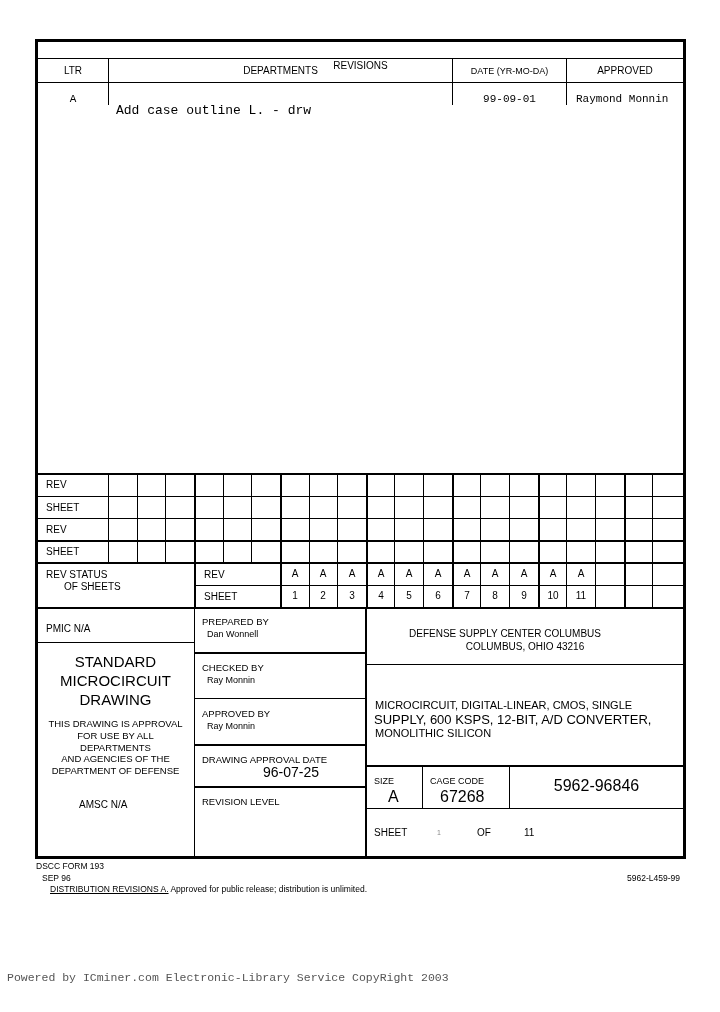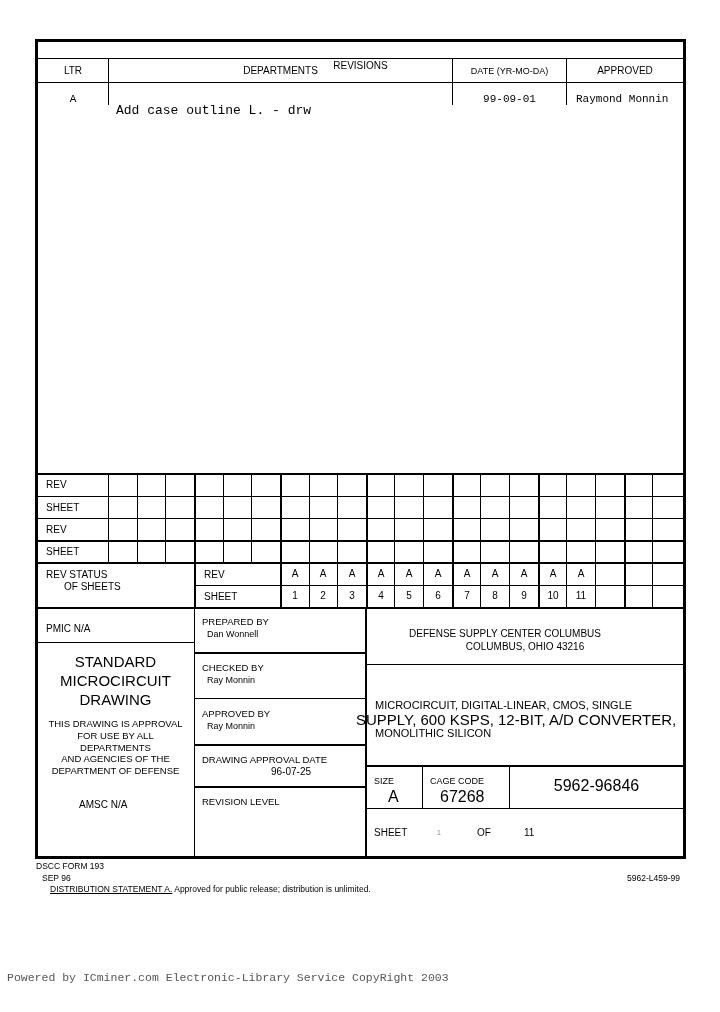--- a/index.html
+++ b/index.html
@@ -141,33 +141,33 @@
   <div class="hl" style="left:194px; top:744px; width:172px; height:2px;"></div>
   <div class="hl" style="left:194px; top:786px; width:172px; height:2px;"></div>
 
   <div class="txt" style="left:202px; top:616px; font-size:9.5px;">PREPARED BY</div>
   <div class="txt" style="left:207px; top:628px; font-size:9px;">Dan Wonnell</div>
   <div class="txt" style="left:202px; top:662px; font-size:9.5px;">CHECKED BY</div>
   <div class="txt" style="left:207px; top:674px; font-size:9px;">Ray Monnin</div>
   <div class="txt" style="left:202px; top:708px; font-size:9.5px;">APPROVED BY</div>
   <div class="txt" style="left:207px; top:720px; font-size:9px;">Ray Monnin</div>
   <div class="txt" style="left:202px; top:754px; font-size:9.5px;">DRAWING APPROVAL DATE</div>
-  <div class="txt c" style="left:194px; width:194px; top:766px; font-size:10px;">96-07-25</div>
+  <div class="txt c" style="left:194px; width:194px; top:766px; font-size:14px;">96-07-25</div>
   <div class="txt" style="left:202px; top:796px; font-size:9.5px;">REVISION LEVEL</div>
 </div>
 
 <div>
   <div class="txt c" style="left:367px; width:276px; top:628px;">DEFENSE SUPPLY CENTER COLUMBUS</div>
   <div class="txt c" style="left:367px; width:316px; top:641px;">COLUMBUS, OHIO  43216</div>
   <div class="hl" style="left:366px; top:664px; width:318px;"></div>
 </div>
 
 <div>
   <div class="txt" style="left:375px; top:699px; font-size:11px; line-height:13px;">MICROCIRCUIT, DIGITAL-LINEAR, CMOS, SINGLE</div>
-  <div class="txt" style="left:356px; top:713px; font-size:15px; line-height:13px;">SUPPLY, 600 KSPS, 12-BIT, A/D CONVERTER,</div>
+  <div class="txt" style="left:374px; top:713px; font-size:13px; line-height:13px;">SUPPLY, 600 KSPS, 12-BIT, A/D CONVERTER,</div>
   <div class="txt" style="left:375px; top:727px; font-size:11px; line-height:13px;">MONOLITHIC SILICON</div>
   <div class="hl" style="left:366px; top:765px; width:318px; height:2px;"></div>
 </div>
 
 <div>
   <div class="vl" style="left:422px; top:765px; height:43px;"></div>
   <div class="vl" style="left:509px; top:765px; height:43px;"></div>
   <div class="hl" style="left:366px; top:808px; width:318px;"></div>
 
   <div class="txt" style="left:374px; top:775px; font-size:9px;">SIZE</div>
@@ -180,17 +180,17 @@
   <div class="txt" style="left:437px; top:827px; color:#888; font-size:7px;">1</div>
   <div class="txt" style="left:477px; top:827px;">OF</div>
   <div class="txt" style="left:524px; top:827px;">11</div>
 </div>
 
 <div>
   <div class="txt" style="left:36px; top:861px; font-size:8.5px; line-height:10px;">DSCC FORM 193</div>
   <div class="txt" style="left:42px; top:873px; font-size:8.5px; line-height:10px;">SEP 96</div>
   <div class="txt" style="left:627px; top:873px; font-size:8.5px; line-height:10px;">5962-L459-99</div>
   <div class="txt" style="left:50px; top:884px; font-size:8.5px; line-height:10px;">
-    <span style="text-decoration:underline;">DISTRIBUTION STATEMENT A.</span><span>  Approved for public release; distribution is unlimited.</span>
+    <span style="text-decoration:underline;">DISTRIBUTION REVISIONS A.</span><span>  Approved for public release; distribution is unlimited.</span>
   </div>
 </div>
 
 <div class="txt mono" style="left:7px; top:971px; font-size:11.5px; line-height:14px; color:#555;">Powered by ICminer.com Electronic-Library Service CopyRight 2003</div>
 
 </body></html>

